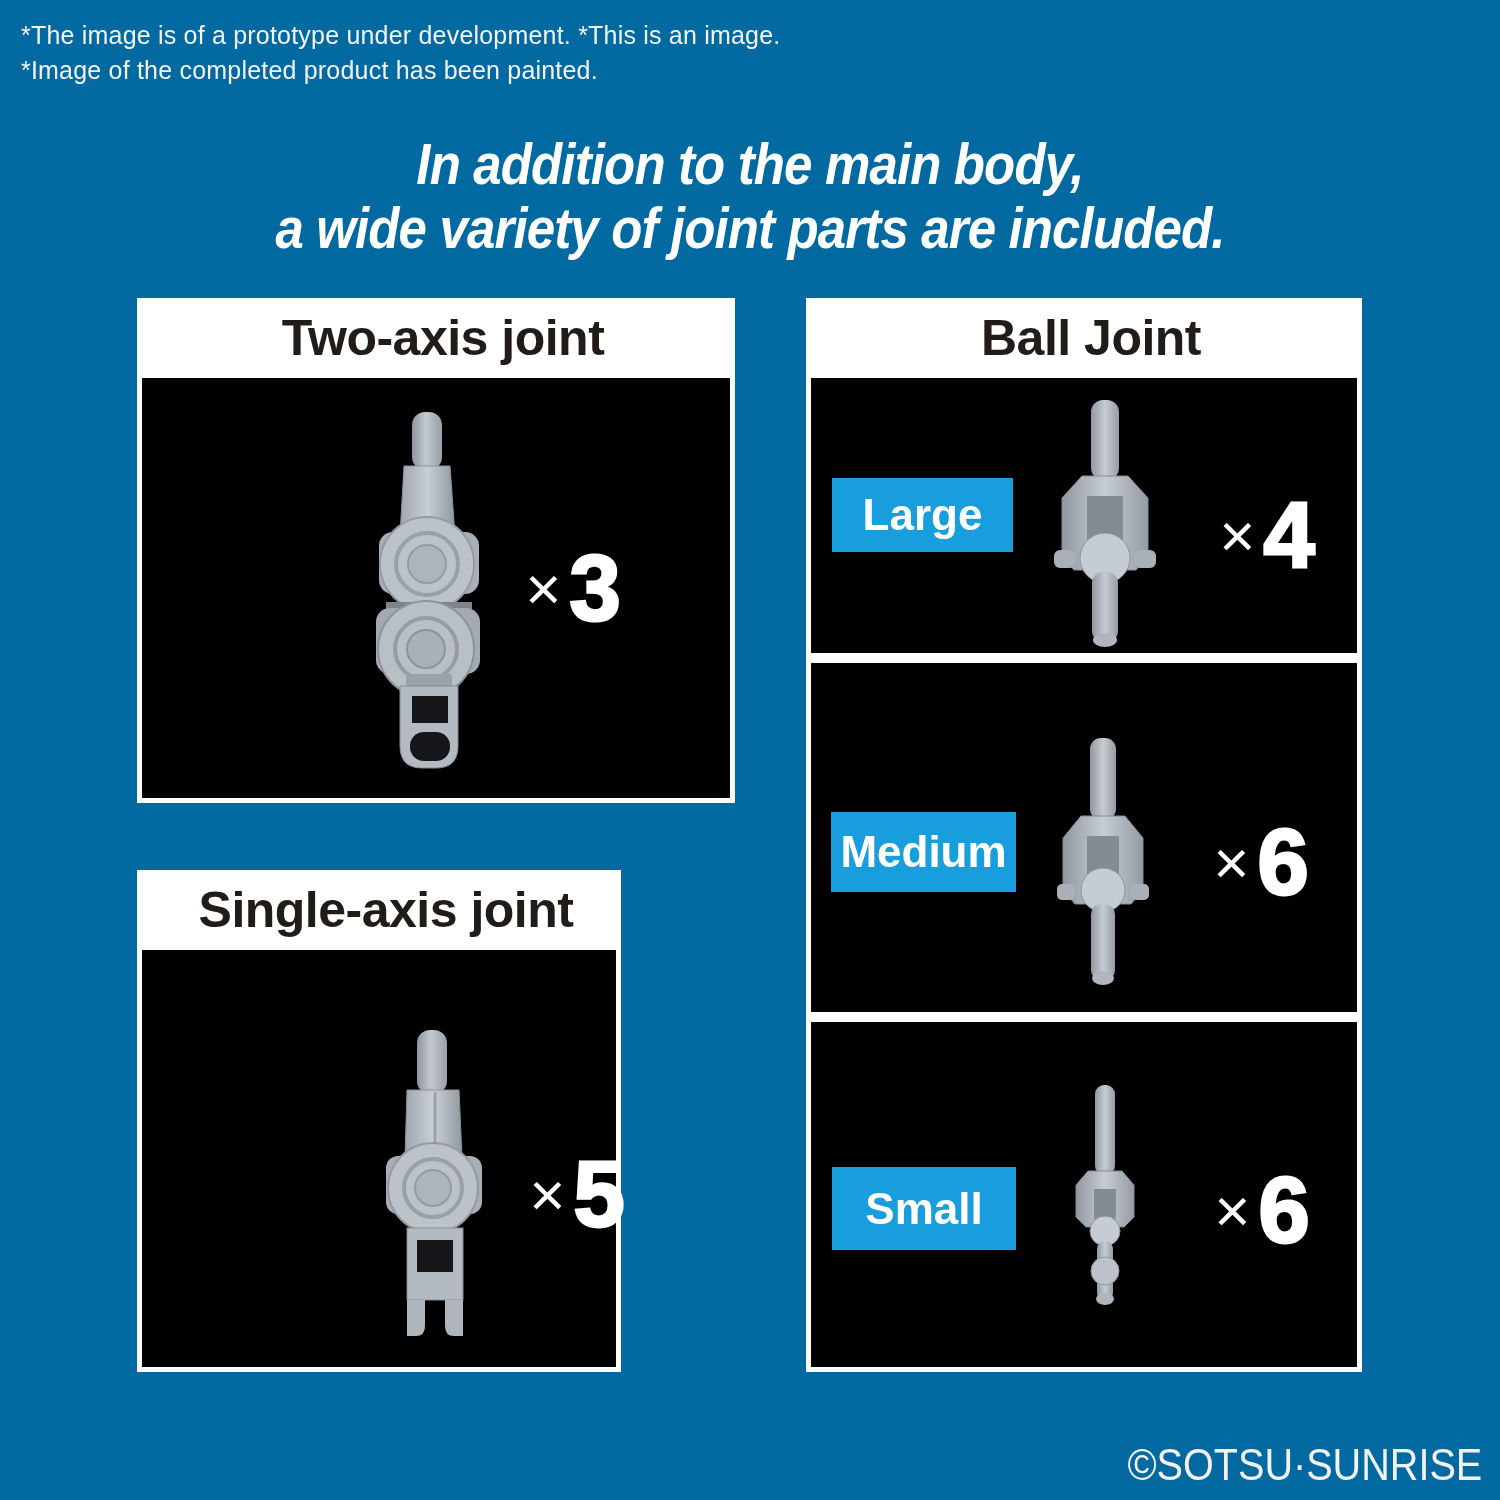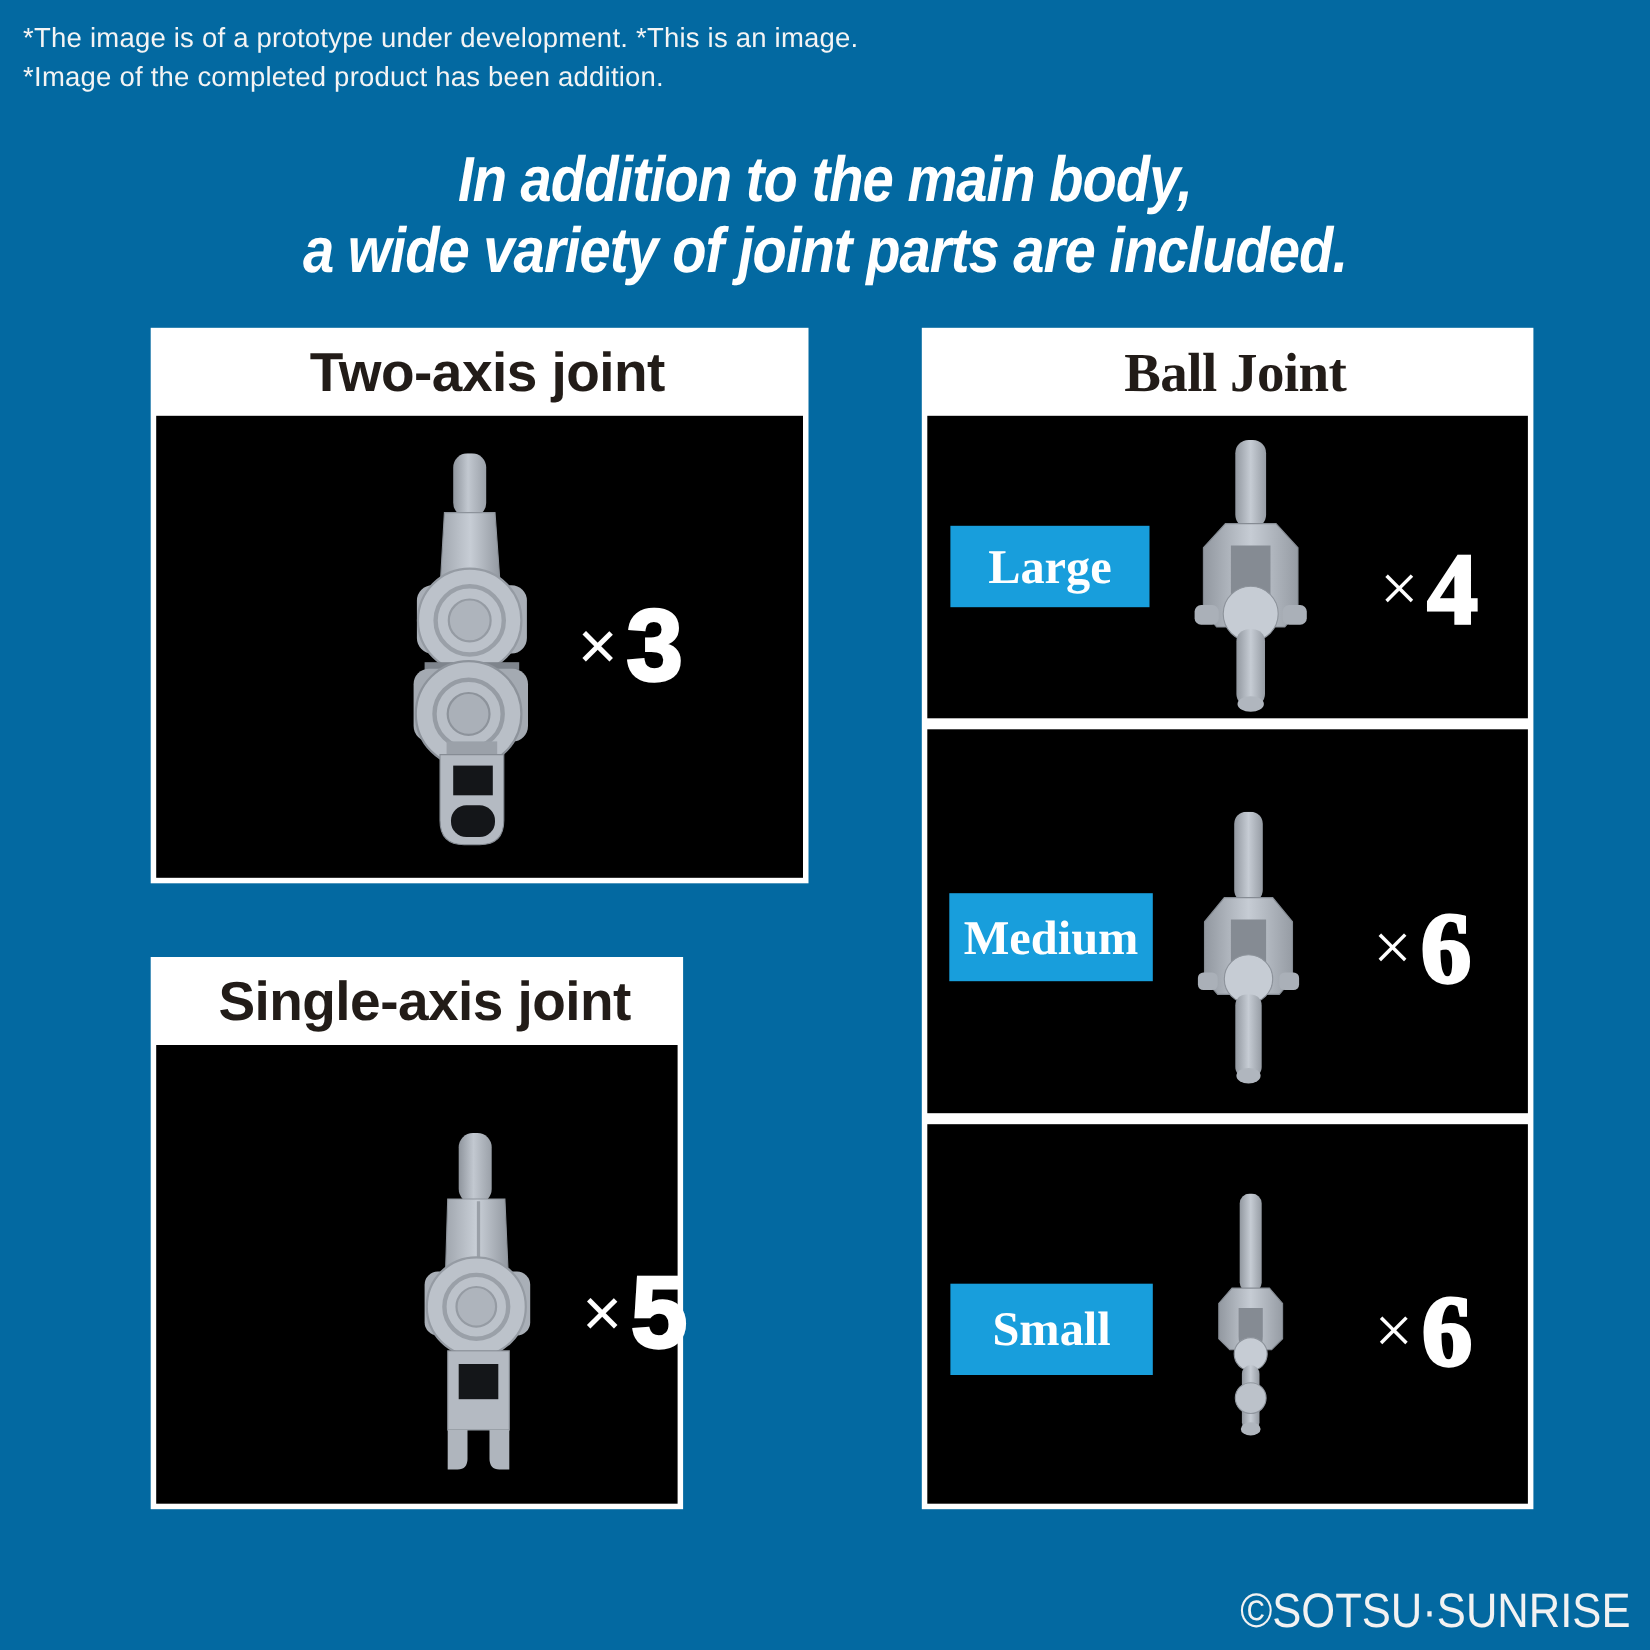--- a/index.html
+++ b/index.html
@@ -15,21 +15,21 @@
   
   .title{
     position:absolute;left:0;top:132px;width:100%;text-align:center;color:#ffffff;
     font-style:italic;font-weight:700;font-size:58px;line-height:64px;
     transform:scaleX(.88);transform-origin:50% 0;letter-spacing:-1px;
   }
   
   .box{position:absolute;background:#fff;}
   #box-two-axis{left:137px;top:298px;width:598px;height:505px;}
   #box-single-axis{left:137px;top:870px;width:484px;height:502px;}
-  #box-ball{left:838px;top:298px;width:556px;height:1074px;font-family:Liberation Serif, serif;}
+  #box-ball{left:806px;top:298px;width:556px;height:1074px;}
   .box-header{
     position:absolute;top:0;left:0;right:0;height:80px;
     display:flex;align-items:center;justify-content:center;
     color:#221c18;font-weight:700;font-size:50px;letter-spacing:-.5px;padding-left:14px;
   }
   .panel{position:absolute;background:#000;}
   #box-two-axis .panel,#box-single-axis .panel{left:5px;right:5px;top:80px;bottom:5px;}
   #panel-large {left:5px;right:5px;top:80px;height:275px;padding-left:23px;}
   #panel-medium{left:5px;right:5px;top:365px;height:349px;}
   #panel-small {left:5px;right:5px;top:724px;height:345px;padding-left:16px;}
@@ -67,21 +67,21 @@
     transform:scaleX(.9);transform-origin:100% 0;
   }
 </style>
 </head>
 <body>
 
 <div id="canvas">
 
   <div class="disclaimer">
     <div>*The image is of a prototype under development. *This is an image.</div>
-    <div>*Image of the completed product has been addition.</div>
+    <div>*Image of the completed product has been painted.</div>
   </div>
 
   <div class="title">
     <div>In addition to the main body,</div>
     <div>a wide variety of joint parts are included.</div>
   </div>
 
   <div class="box" id="box-two-axis">
     <div class="box-header">Two-axis joint</div>
     <div class="panel">

